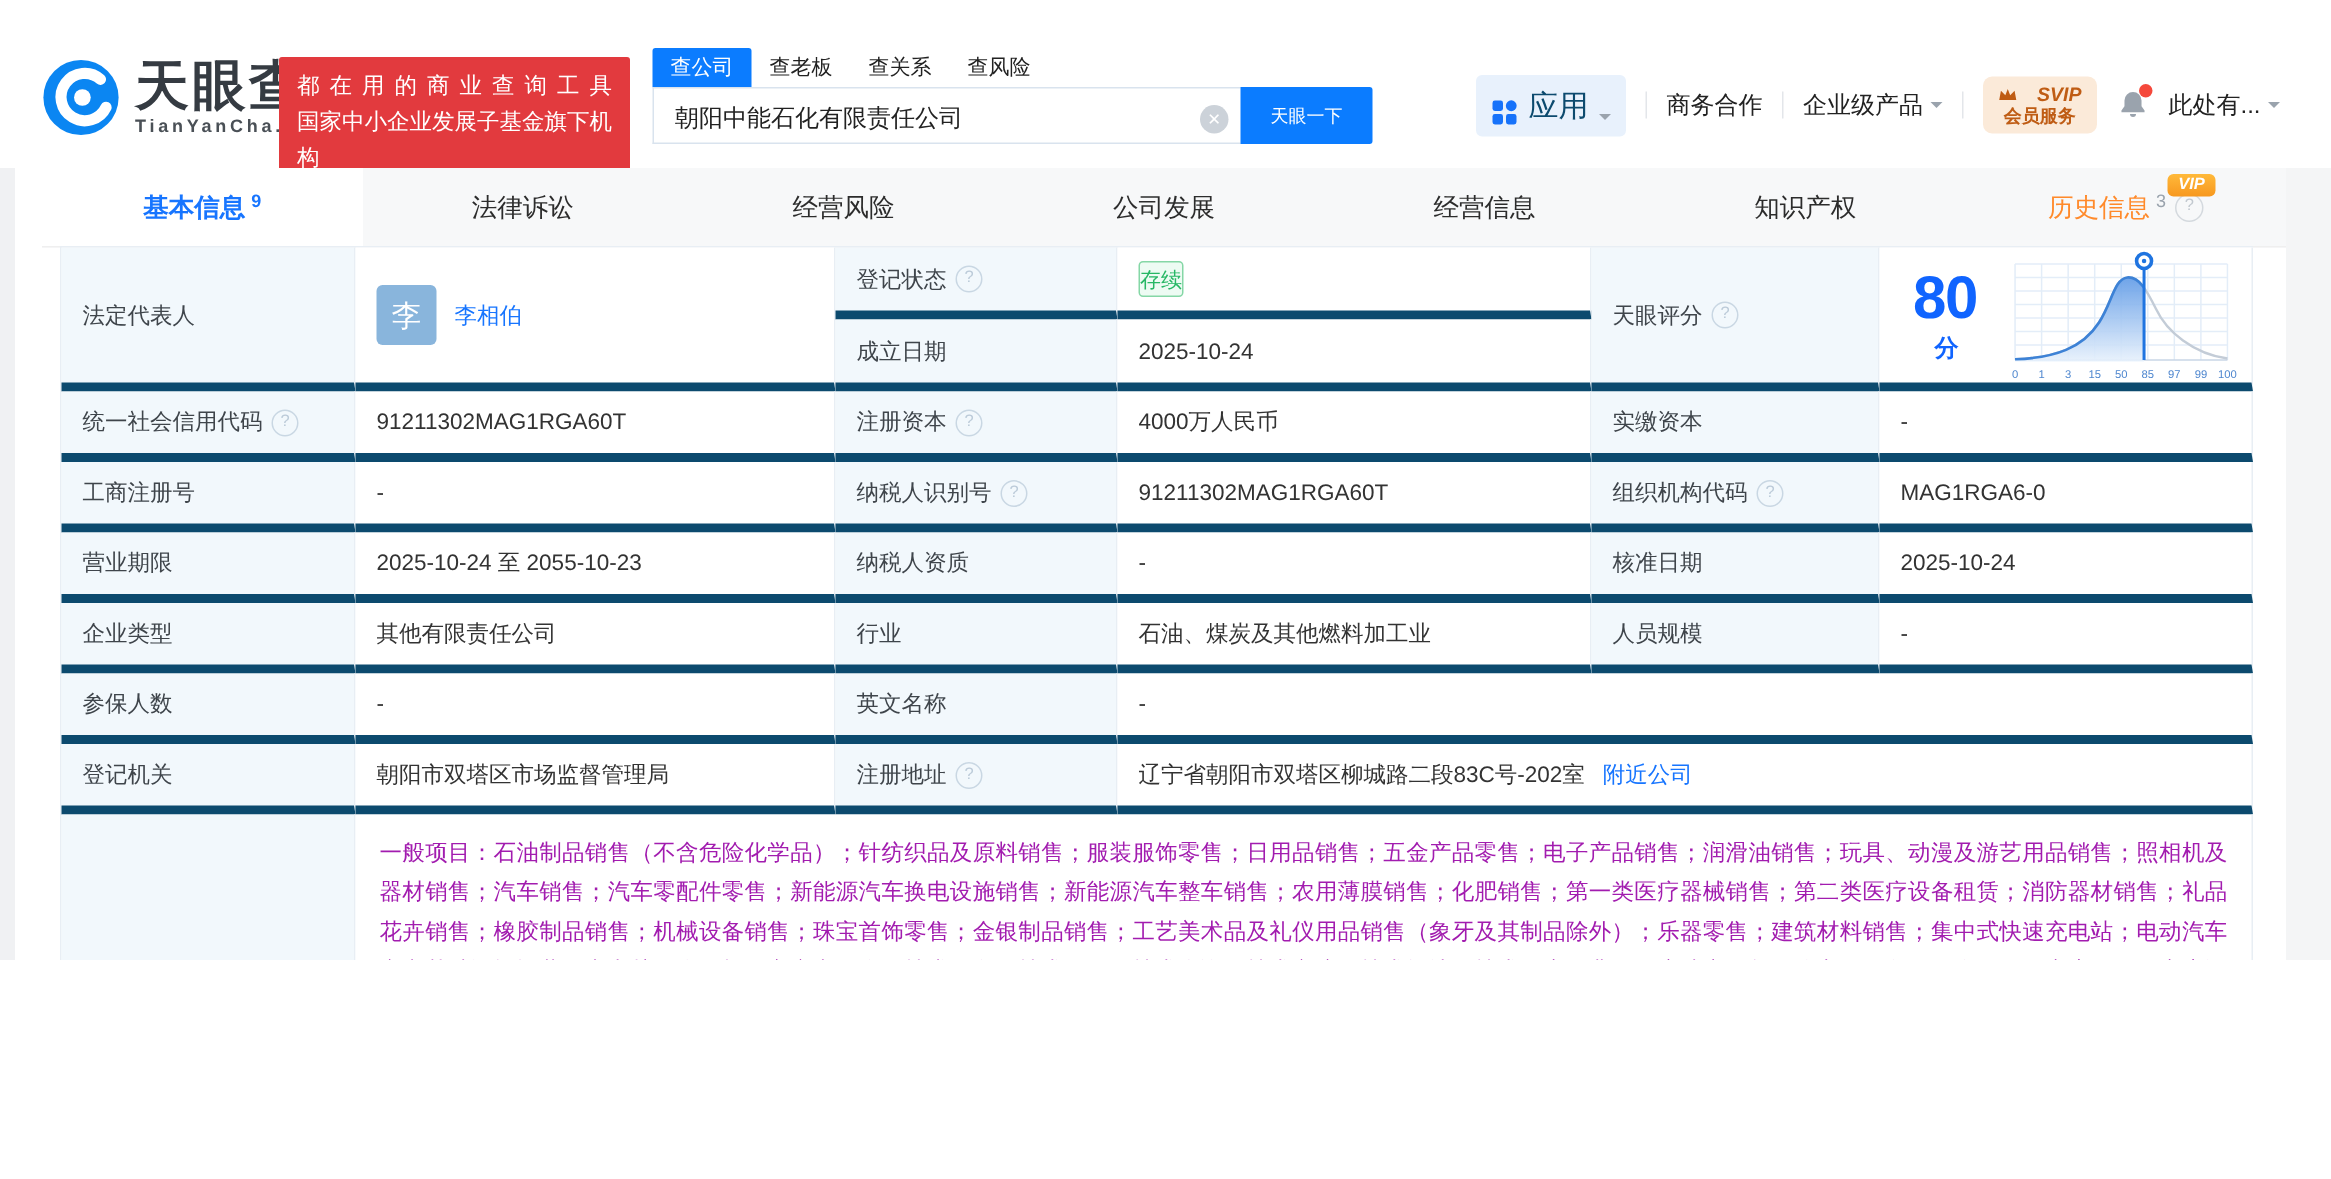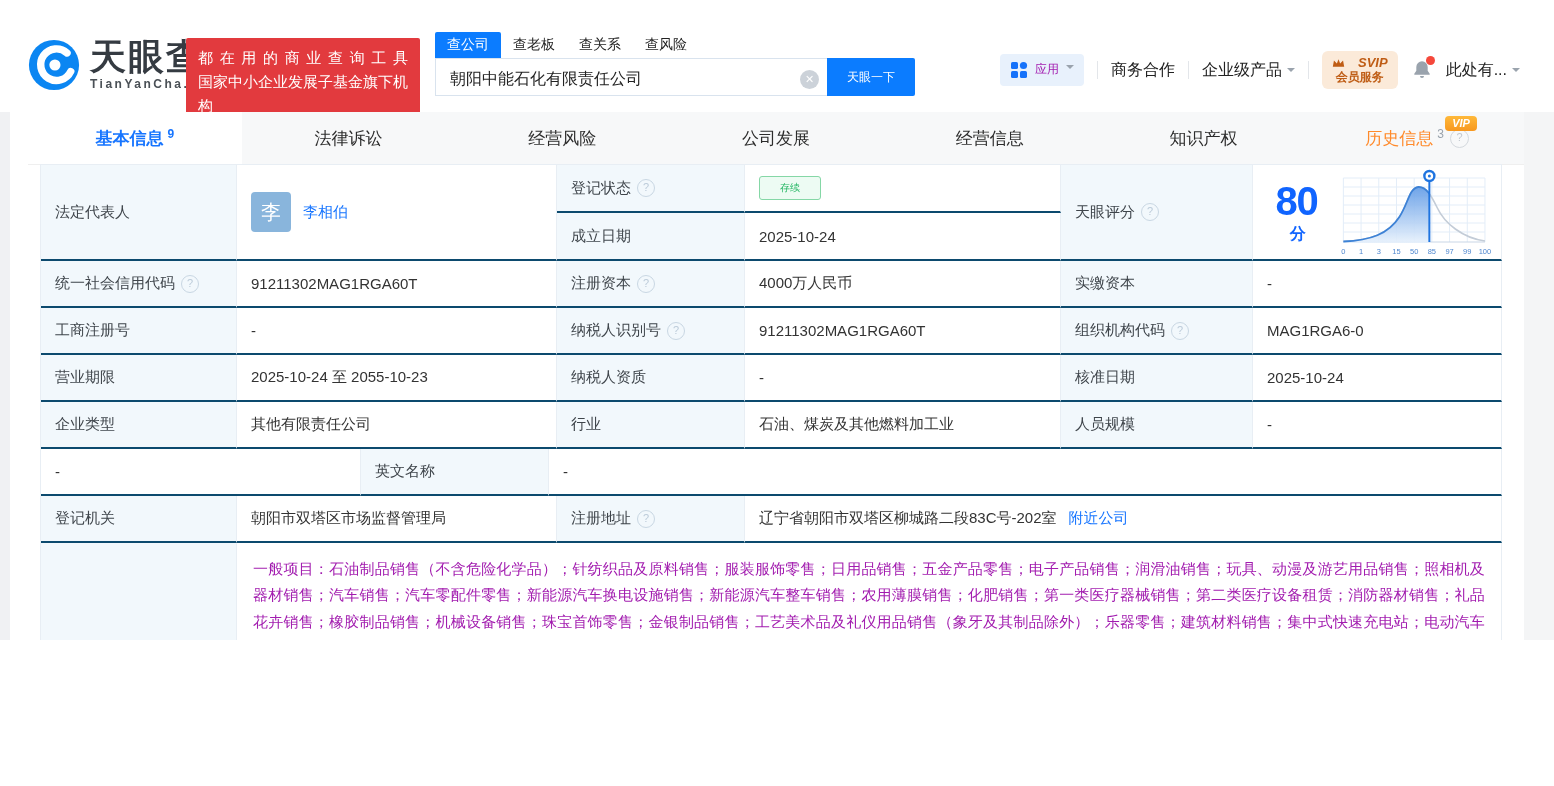--- a/index.html
+++ b/index.html
@@ -23,22 +23,22 @@
   .stab{font-size:14px;color:#222;padding:4px 12px;cursor:pointer;}
   .stab.active{background:#0b7cff;color:#fff;border-radius:2px 2px 0 0;}
   .sbox{display:flex;height:38px;}
   .sinput{flex:1;display:flex;align-items:center;border:1px solid #d9e3ee;border-right:none;background:#fff;padding:4px 8px 0 12px;}
   .sinput input{border:none;outline:none;flex:1;font-size:16px;color:#222;font-family:inherit;background:transparent;}
   .clear-x{width:19px;height:19px;border-radius:50%;background:#ccd2d9;color:#fff;font-size:11px;
            display:flex;align-items:center;justify-content:center;cursor:pointer;flex:none;}
   .sbtn{width:88px;background:#0b7cff;color:#fff;border:none;font-size:12px;cursor:pointer;font-family:inherit;border-radius:0 2px 2px 0;}
   
   .topnav{position:absolute;right:34px;top:26px;height:40px;display:flex;align-items:center;gap:13px;}
-  .apps-pill{display:flex;align-items:flex-start;gap:7px;background:#e8f1fc;border-radius:4px;
-             padding:7px 10px;font-size:12px;color:#a21caf;cursor:pointer;}
+  .apps-pill{display:flex;align-items:flex-end;gap:7px;background:#e8f1fc;border-radius:4px;
+             padding:7px 10px;font-size:20px;color:#0c4a6e;cursor:pointer;}
   .vdiv{width:1px;height:18px;background:#e3e6ea;}
   .navlink{font-size:16px;color:#222;text-decoration:none;display:flex;align-items:center;gap:5px;cursor:pointer;}
   .caret{width:0;height:0;border:4.5px solid transparent;border-top-color:#9aa3ad;margin-top:4px;}
   .vip-card{background:#fbead9;border-radius:6px;padding:4px 10px;text-align:center;cursor:pointer;line-height:15px;}
   .vip-card .l1{font-size:13px;font-weight:800;font-style:italic;color:#bf5c14;display:flex;align-items:center;gap:13px;justify-content:center;}
   .vip-card .l2{font-size:12px;font-weight:700;color:#bf5c14;}
   .bell-wrap{position:relative;cursor:pointer;display:flex;}
   .bell-dot{position:absolute;right:-2px;top:-3px;width:9px;height:9px;border-radius:50%;background:#f5483b;}
 
   
@@ -53,35 +53,35 @@
   .q-gray{width:17px;height:17px;border:1px solid #d4d9de;border-radius:50%;color:#c2c8cf;
           font-size:11px;line-height:15px;text-align:center;margin-left:4px;}
   .vip-tag{position:absolute;top:4px;left:calc(50% + 28px);background:linear-gradient(180deg,#ffb93a,#f7981f);
            color:#fff;font-size:11px;font-weight:800;font-style:italic;padding:1px 7px 2px;border-radius:4px;}
 
   
   .itable{position:absolute;left:40px;top:140px;width:1462px;height:639px;
           border-top:1px solid #e8eef4;border-left:1px solid #e8eef4;display:flex;flex-direction:column;box-sizing:border-box;}
   .trow{display:flex;}
   .h1{height:96px;} .h2{height:47px;} .h8{flex:1;}
-  .c{box-sizing:border-box;border-right:1px solid #e8eef4;border-bottom:2px solid #0c4a6e;
+  .c{box-sizing:border-box;border-right:1px solid #e8eef4;border-bottom:6px solid #0c4a6e;
      display:flex;align-items:center;padding:0 14px;font-size:15px;color:#333;background:#fff;}
   .lbl{background:#f2f8fc;color:#3f454b;gap:6px;}
   .w1{width:196px;flex:none;} .w2{width:320px;flex:none;} .w3{width:188px;flex:none;}
   .w4{width:316px;flex:none;} .w5{width:192px;flex:none;} .wf{flex:1;text-align:center;}
   .mid{width:504px;flex:none;display:flex;flex-direction:column;}
   .subrow{display:flex;flex:1;min-height:0;}
   .subrow .c{height:auto;}
   .q{width:16px;height:16px;border:1px solid #c9d7e3;border-radius:50%;color:#bccbd9;font-size:11px;
      line-height:14px;text-align:center;flex:none;font-weight:400;}
   .avatar{width:40px;height:40px;border-radius:4px;background:#89b5dc;color:#fff;font-size:20px;
           display:flex;align-items:center;justify-content:center;margin-right:12px;flex:none;}
   .link{color:#1775ff;text-decoration:none;cursor:pointer;}
-  .badge-green{border:1px solid #85d7a6;background:#edfbf3;color:#27b765;font-size:10px;
-               padding:2px 20px;border-radius:3px;line-height:18px;}
+  .badge-green{border:1px solid #85d7a6;background:#edfbf3;color:#27b765;font-size:14px;
+               padding:2px 0;border-radius:3px;line-height:18px;}
   .score-cell{justify-content:flex-end;gap:10px;padding-right:8px;}
   .score-v{font-size:40px;font-weight:800;color:#1064ff;letter-spacing:-1px;}
   .score-u{font-size:16px;font-weight:700;color:#1064ff;margin-left:2px;}
   .scope-val{display:block;align-items:flex-start;padding:13px 16px;line-height:26.3px;
              text-align:justify;letter-spacing:0.2px;color:#a21caf;}
   .addr-cell{gap:12px;}
 </style>
 </head>
 <body>
 
@@ -367,20 +367,23 @@
         </div>
       <div class="c lbl w5">
           <span>人员规模</span>
         </div>
       <div class="c wf">
           <span>-</span>
         </div>
     </div>
 
     <div class="trow h2">
+      <div class="c lbl w1">
+          <span>参保人数</span>
+        </div>
       <div class="c w2">
           <span>-</span>
         </div>
       <div class="c lbl w3">
           <span>英文名称</span>
         </div>
       <div class="c wf">
           <span>-</span>
         </div>
     </div>

